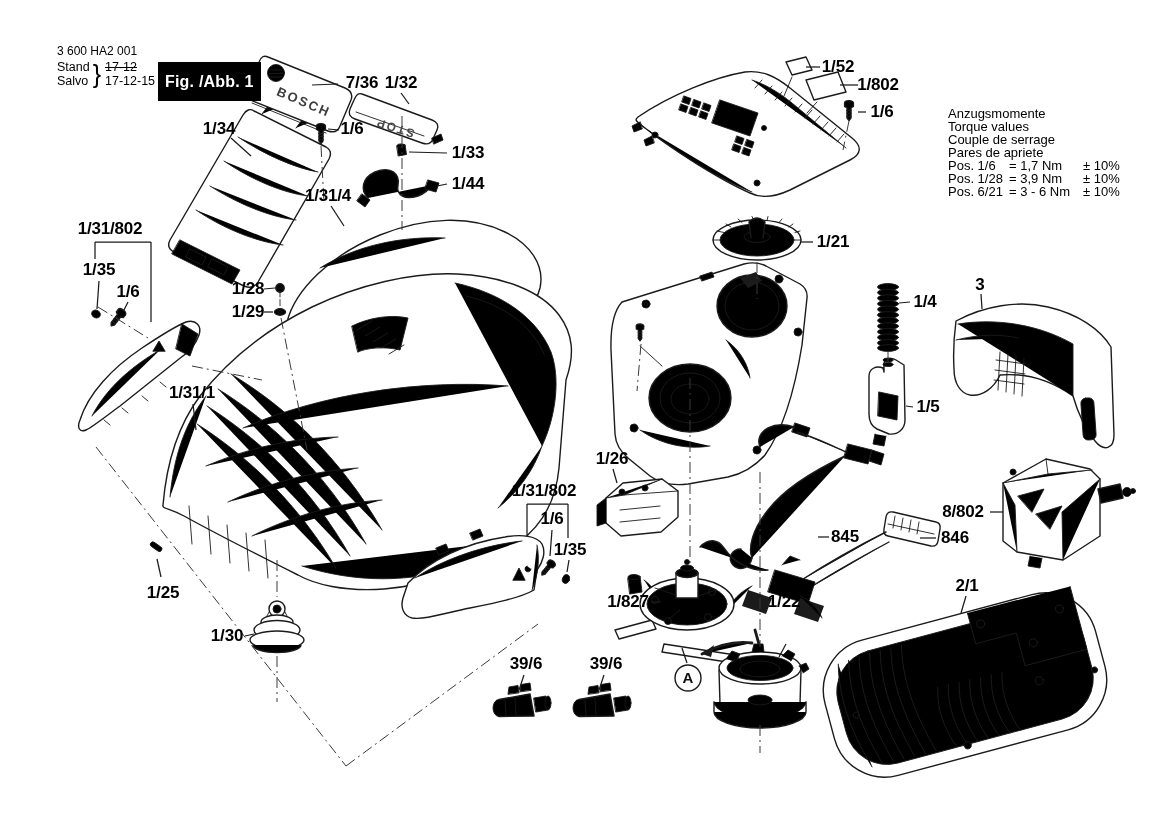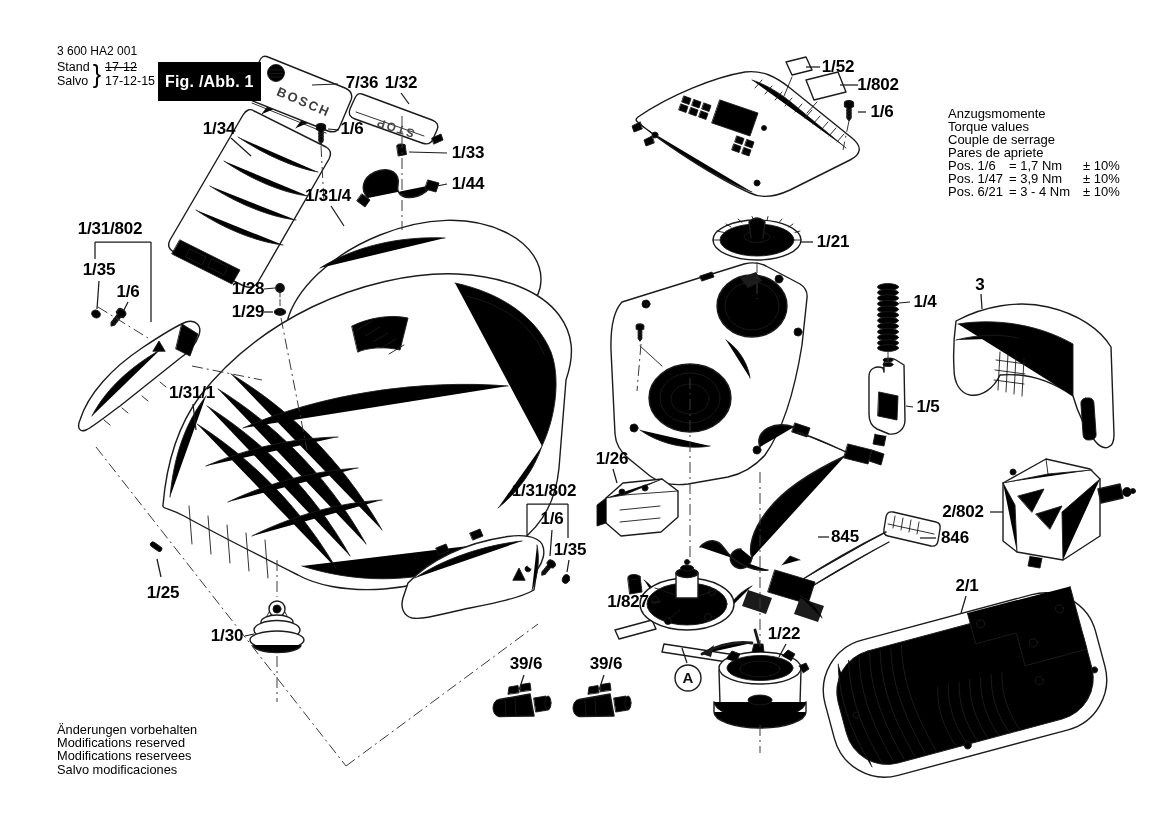--- a/index.html
+++ b/index.html
@@ -455,37 +455,31 @@
   <div>Anzugsmomente</div>
   <div>Torque values</div>
   <div>Couple de serrage</div>
   <div>Pares de apriete</div>
   <div class="t-row">
     <span class="t-pos">Pos. 1/6</span>
     <span class="t-val">= 1,7 Nm</span>
     <span>± 10%</span>
   </div>
   <div class="t-row">
-    <span class="t-pos">Pos. 1/47</span>
+    <span class="t-pos">Pos. 1/28</span>
     <span class="t-val">= 3,9 Nm</span>
     <span>± 10%</span>
   </div>
   <div class="t-row">
     <span class="t-pos">Pos. 6/21</span>
-    <span class="t-val">= 3 - 4 Nm</span>
+    <span class="t-val">= 3 - 6 Nm</span>
     <span>± 10%</span>
   </div>
 </div>
 
-<div class="footer-note">
-  <div>Änderungen vorbehalten</div>
-  <div>Modifications reserved</div>
-  <div>Modifications reservees</div>
-  <div>Salvo modificaciones</div>
-</div>
 
 <div class="callout" style="left:362px;top:83px">7/36</div>
 <div class="callout" style="left:401px;top:83px">1/32</div>
 <div class="callout" style="left:219px;top:129px">1/34</div>
 <div class="callout" style="left:352px;top:129px">1/6</div>
 <div class="callout" style="left:468px;top:153px">1/33</div>
 <div class="callout" style="left:468px;top:184px">1/44</div>
 <div class="callout" style="left:328px;top:196px">1/31/4</div>
 <div class="callout" style="left:110px;top:229px">1/31/802</div>
 <div class="callout" style="left:99px;top:270px">1/35</div>
@@ -499,22 +493,22 @@
 <div class="callout" style="left:833px;top:242px">1/21</div>
 <div class="callout" style="left:925px;top:302px">1/4</div>
 <div class="callout" style="left:980px;top:285px">3</div>
 <div class="callout" style="left:928px;top:407px">1/5</div>
 <div class="callout" style="left:612px;top:459px">1/26</div>
 <div class="callout" style="left:544px;top:491px">1/31/802</div>
 <div class="callout" style="left:552px;top:519px">1/6</div>
 <div class="callout" style="left:570px;top:550px">1/35</div>
 <div class="callout" style="left:845px;top:537px">845</div>
 <div class="callout" style="left:955px;top:538px">846</div>
-<div class="callout" style="left:963px;top:512px">2/802</div>
+<div class="callout" style="left:963px;top:512px">8/802</div>
 <div class="callout" style="left:163px;top:593px">1/25</div>
 <div class="callout" style="left:227px;top:636px">1/30</div>
 <div class="callout" style="left:628px;top:602px">1/827</div>
-<div class="callout" style="left:784px;top:634px">1/22</div>
+<div class="callout" style="left:784px;top:602px">1/22</div>
 <div class="callout" style="left:967px;top:586px">2/1</div>
 <div class="callout" style="left:526px;top:664px">39/6</div>
 <div class="callout" style="left:606px;top:664px">39/6</div>
 
 </div>
 
 </body></html>

